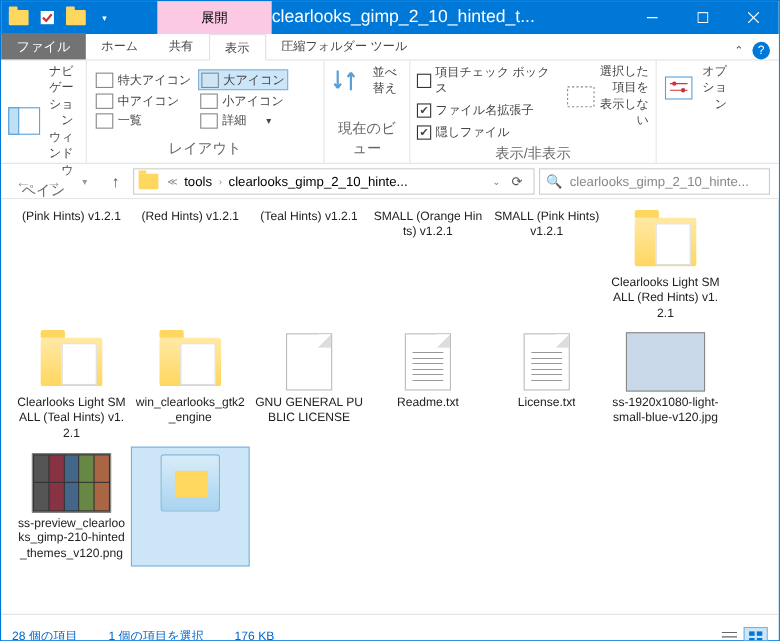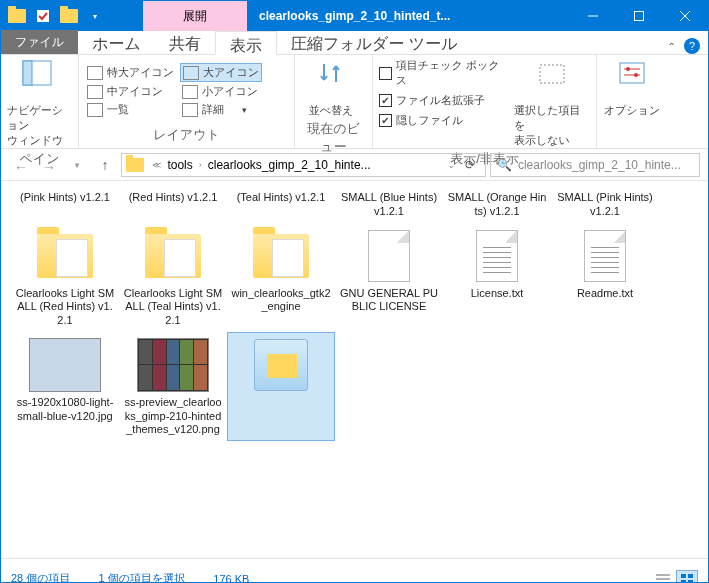--- a/index.html
+++ b/index.html
@@ -5,37 +5,37 @@
 * { margin: 0; padding: 0; box-sizing: border-box; font-family: "Yu Gothic UI", "Meiryo", sans-serif; }
 body { width: 709px; height: 583px; background: #fff; overflow: hidden; border: 1px solid #0078d7; }
 
 .titlebar { height: 30px; background: #0078d7; display: flex; align-items: center; color: #fff; }
 .qat { display: flex; align-items: center; padding: 0 4px; gap: 2px; }
 .qat-btn { width: 24px; height: 24px; display: flex; align-items: center; justify-content: center; }
 .qat-folder { width: 18px; height: 14px; background: #ffd75e; border-radius: 1px; position: relative; }
 .qat-folder::before { content: ""; position: absolute; top: -3px; left: 0; width: 8px; height: 3px; background: #ffd75e; border-radius: 1px 1px 0 0; }
 .qat-down { font-size: 8px; color: #fff; }
 .title-context { background: #fbc9e4; color: #000; height: 30px; padding: 0 40px; display: flex; align-items: center; font-size: 12px; margin-left: 32px; }
-.title-text { flex: 1; padding-left: 12px; font-size: 12px; white-space: nowrap; overflow: hidden; text-overflow: ellipsis; font-weight: bold; }
+.title-text { flex: 1; padding-left: 0; font-size: 16px; white-space: nowrap; overflow: hidden; text-overflow: ellipsis; }
 .win-controls { display: flex; }
 .win-btn { width: 46px; height: 30px; display: flex; align-items: center; justify-content: center; font-size: 11px; }
 .win-btn svg { stroke: #fff; fill: none; }
 
 .tabs { height: 24px; display: flex; align-items: flex-end; background: #fff; border-bottom: 1px solid #e1e1e1; position: relative; }
 .tab-file { background: #737373; color: #fff; padding: 4px 14px; font-size: 12px; height: 24px; }
-.tab { padding: 4px 14px; font-size: 16px; color: #444; height: 24px; }
+.tab { padding: 4px 14px; font-size: 11px; color: #444; height: 24px; }
 .tab.active { border: 1px solid #e1e1e1; border-bottom: 1px solid #fff; position: relative; top: 1px; background: #fff; }
 .tab-right { margin-left: auto; display: flex; align-items: center; padding-right: 8px; gap: 8px; }
 .help-icon { width: 16px; height: 16px; border-radius: 50%; background: #0078d7; color: #fff; font-size: 11px; display: flex; align-items: center; justify-content: center; }
 
 .ribbon { height: 94px; background: #fff; border-bottom: 1px solid #e1e1e1; display: flex; }
 .rgroup { border-right: 1px solid #e5e5e5; padding: 2px 6px; display: flex; flex-direction: column; height: 100%; }
 .rgroup-body { flex: 1; display: flex; align-items: flex-start; gap: 6px; }
 .rgroup-label { text-align: center; font-size: 13px; color: #666; padding: 2px 0; }
-.rbtn-large { display: flex; flex-direction: column; align-items: center; justify-content: center; width: 60px; font-size: 11px; text-align: left; color: #444; gap: 14px; }
+.rbtn-large { display: flex; flex-direction: row; align-items: center; justify-content: center; width: 60px; font-size: 11px; text-align: right; color: #444; gap: 2px; }
 .rbtn-large .ico { width: 32px; height: 32px; display: flex; align-items: center; justify-content: center; }
 .lay-grid { display: grid; grid-template-columns: auto auto; gap: 1px 4px; }
 .lay-item { display: flex; align-items: center; gap: 4px; font-size: 11px; color: #444; padding: 1px 2px; }
 .lay-item.sel { border: 1px solid #7bb1e0; background: #cde6f7; }
 .lay-ico { width: 16px; height: 14px; border: 1px solid #888; display: inline-block; }
 .chk-row { display: flex; align-items: center; gap: 4px; font-size: 11px; color: #444; padding: 1px 0; }
 .chk { width: 13px; height: 13px; border: 1px solid #333; display: inline-flex; align-items: center; justify-content: center; font-size: 10px; }
 
 .addrbar { height: 32px; display: flex; align-items: center; padding: 2px 8px; gap: 4px; background: #fff; border-bottom: 1px solid #e5e5e5; }
 .nav-btn { width: 24px; height: 24px; display: flex; align-items: center; justify-content: center; color: #999; font-size: 14px; }
@@ -269,24 +269,20 @@
     <div class="item no-thumb">
         <div class="thumb"></div>
         <div class="lbl">(Red Hints) v1.2.1</div>
       </div>
     <div class="item no-thumb">
         <div class="thumb"></div>
         <div class="lbl">(Teal Hints) v1.2.1</div>
       </div>
     <div class="item no-thumb">
         <div class="thumb"></div>
-        <div class="lbl">SMALL (Blue Hints) v1.2.1</div>
-      </div>
-    <div class="item no-thumb">
-        <div class="thumb"></div>
         <div class="lbl">SMALL (Orange Hints) v1.2.1</div>
       </div>
     <div class="item no-thumb">
         <div class="thumb"></div>
         <div class="lbl">SMALL (Pink Hints) v1.2.1</div>
       </div>
 
     <div class="item">
         <div class="thumb">
           <div class="folder-ico"></div>
@@ -308,27 +304,27 @@
     <div class="item">
         <div class="thumb">
           <div class="doc-ico"></div>
         </div>
         <div class="lbl">GNU GENERAL PUBLIC LICENSE</div>
       </div>
     <div class="item">
         <div class="thumb">
           <div class="doc-ico lines"></div>
         </div>
+        <div class="lbl">Readme.txt</div>
+      </div>
+    <div class="item">
+        <div class="thumb">
+          <div class="doc-ico lines"></div>
+        </div>
         <div class="lbl">License.txt</div>
-      </div>
-    <div class="item">
-        <div class="thumb">
-          <div class="doc-ico lines"></div>
-        </div>
-        <div class="lbl">Readme.txt</div>
       </div>
 
     <div class="item">
         <div class="thumb">
           <div class="img-thumb light"></div>
         </div>
         <div class="lbl">ss-1920x1080-light-small-blue-v120.jpg</div>
       </div>
     <div class="item">
         <div class="thumb">

